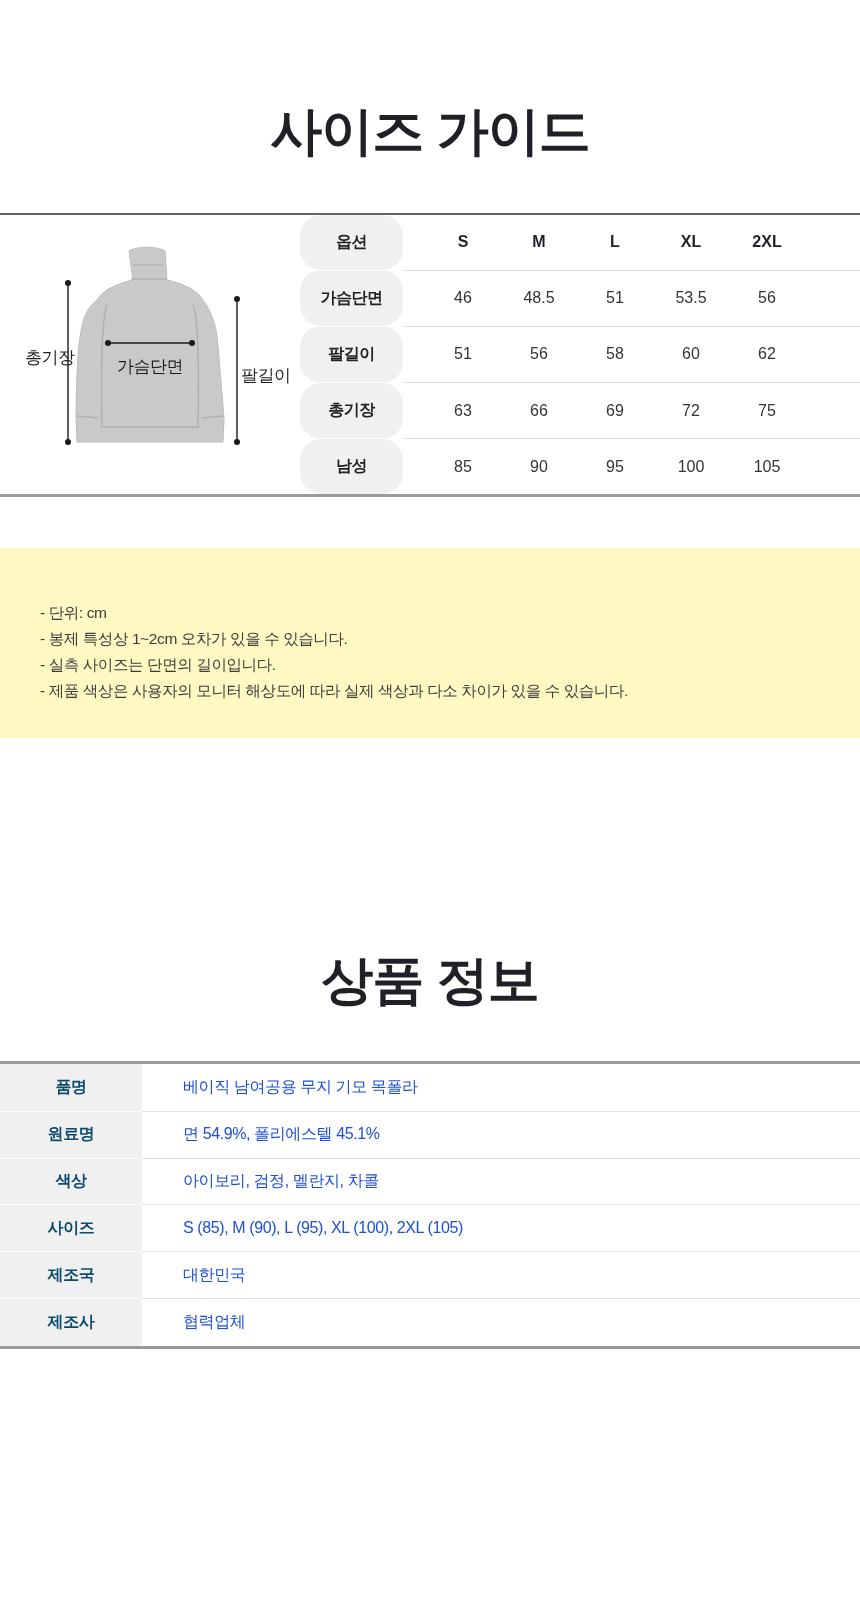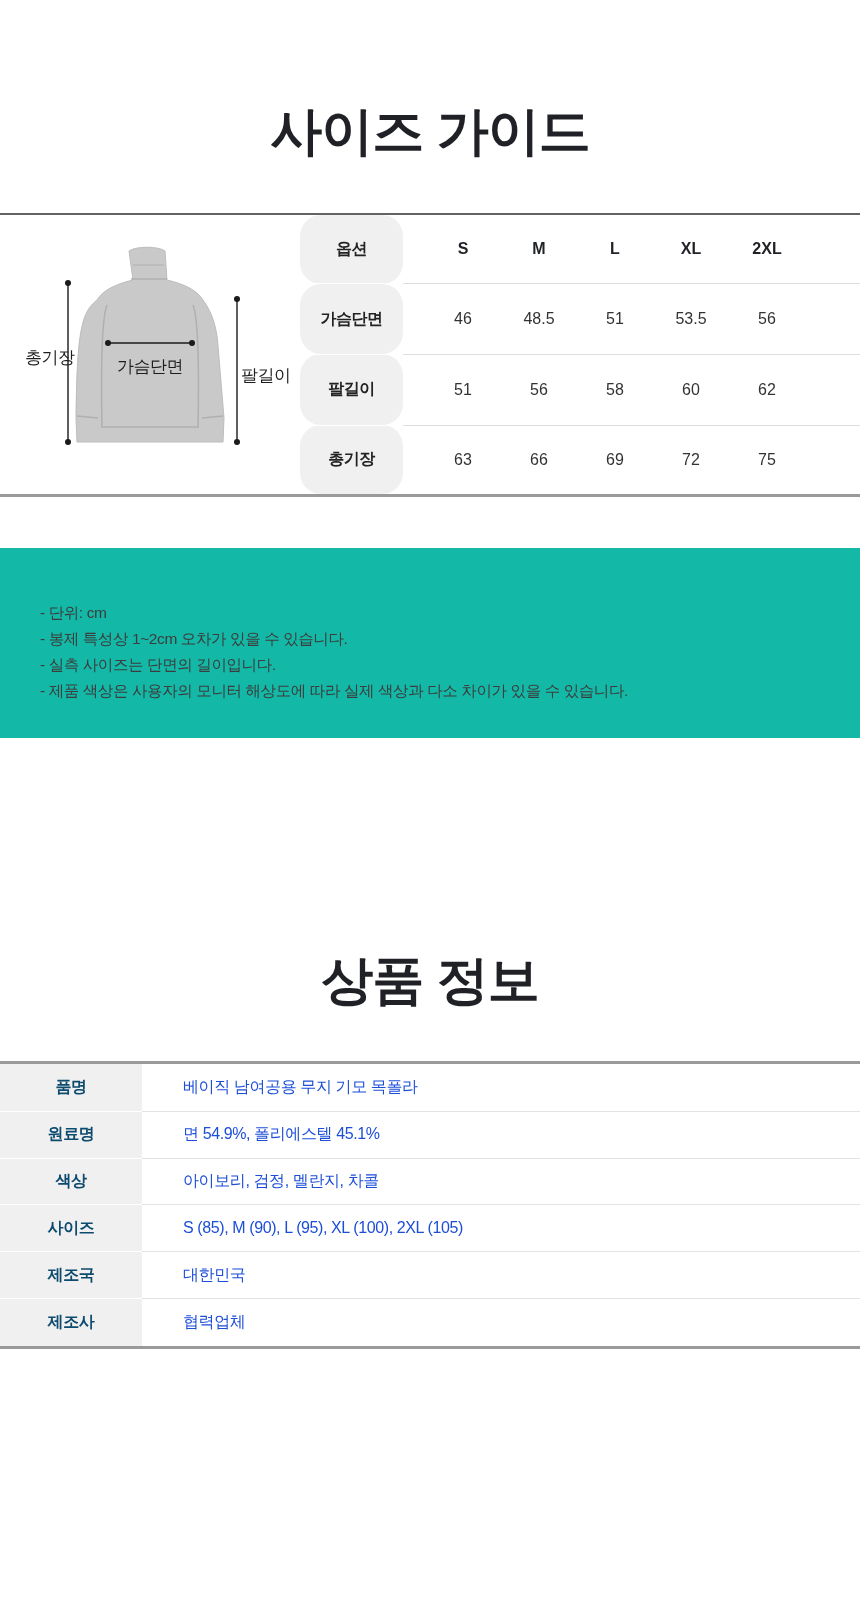--- a/index.html
+++ b/index.html
@@ -55,21 +55,21 @@
   }
   table.size-table tr th.col-size { font-weight:700; color:#1f2126; }
   table.size-table tr:not(:last-child) td,
   table.size-table tr:not(:last-child) th.col-size,
   table.size-table tr:not(:last-child) th.spacer-cell { border-bottom:1px solid #dedede; }
   table.size-table tr:not(:last-child) th.rowlabel { border-bottom:1px solid #ffffff; }
 
   
   .notes {
     position:absolute; left:0; right:0; top:548px; height:190px;
-    background:#14b8a6;
+    background:#fef9c3;
     padding:52px 40px 0 40px;
   }
   .notes p {
     font-size:15.5px; color:#3c3c3c; line-height:26px; letter-spacing:-0.4px;
   }
 
   
   table.product-table {
     position:absolute; left:0; top:1061px;
     width:860px; height:288px;
@@ -184,20 +184,30 @@
       <tr>
         <th class="rowlabel">총기장</th>
         <td></td>
         <td>63</td>
         <td>66</td>
         <td>69</td>
         <td>72</td>
         <td>75</td>
         <td></td>
       </tr>
+      <tr>
+        <th class="rowlabel">남성</th>
+        <td></td>
+        <td>85</td>
+        <td>90</td>
+        <td>95</td>
+        <td>100</td>
+        <td>105</td>
+        <td></td>
+      </tr>
     </tbody>
       </table>
   </section>
 
   <div class="notes">
     <p>- 단위: cm</p>
     <p>- 봉제 특성상 1~2cm 오차가 있을 수 있습니다.</p>
     <p>- 실측 사이즈는 단면의 길이입니다.</p>
     <p>- 제품 색상은 사용자의 모니터 해상도에 따라 실제 색상과 다소 차이가 있을 수 있습니다.</p>
   </div>

